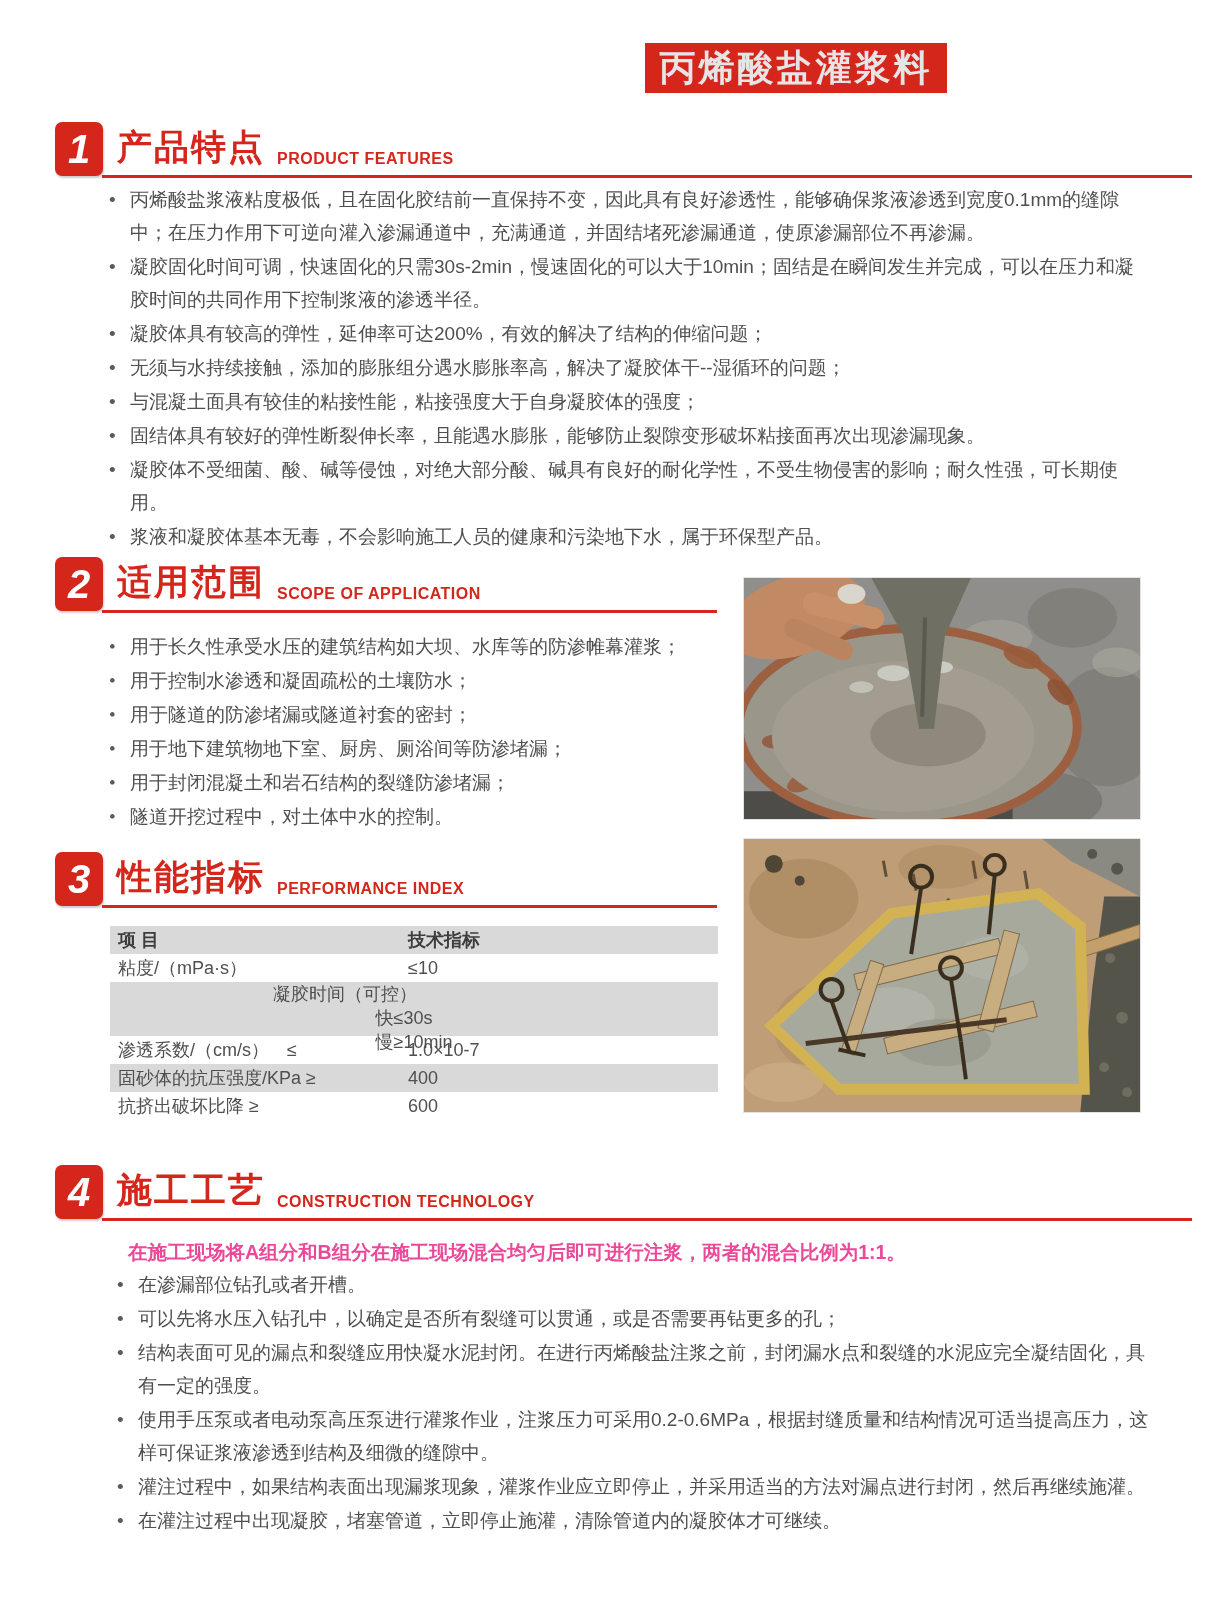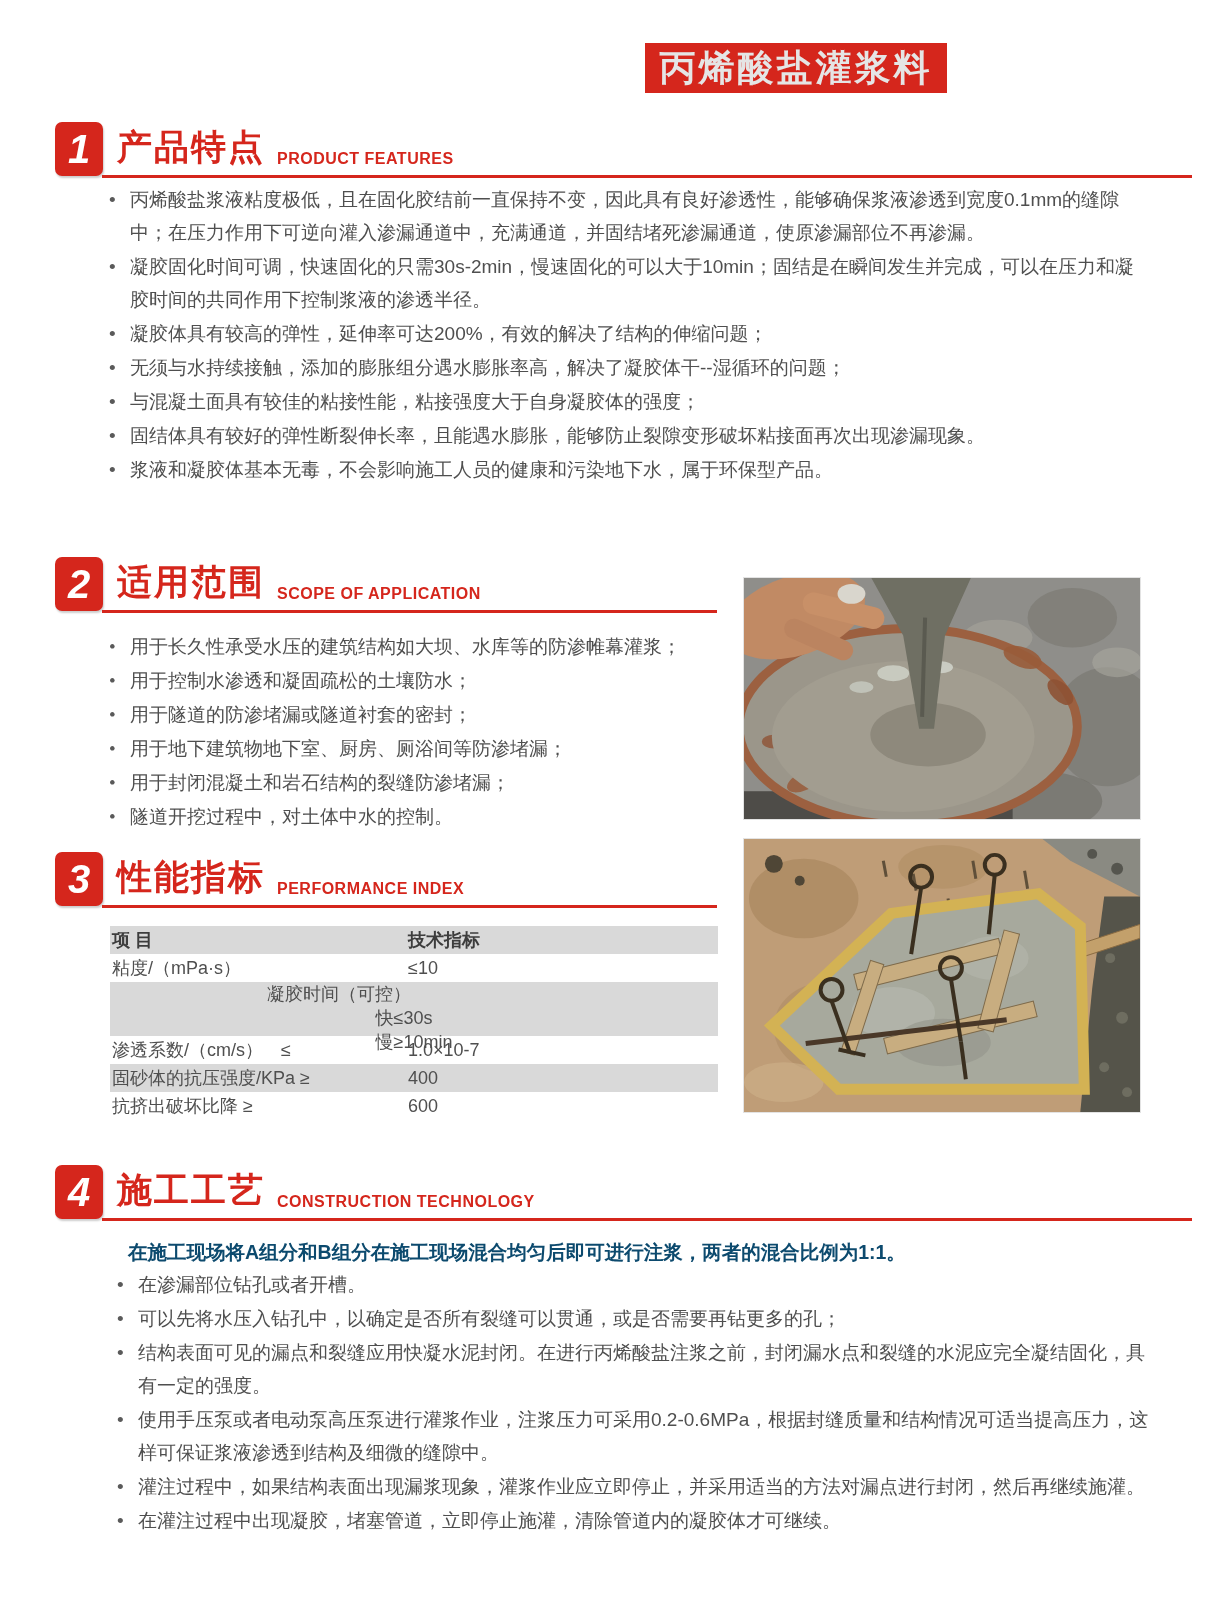--- a/index.html
+++ b/index.html
@@ -19,28 +19,28 @@
           display:flex;align-items:center;justify-content:center;box-shadow:1px 2px 2px rgba(0,0,0,.2);}
   .sec-title{position:absolute;left:62px;top:2px;font-size:35px;font-weight:bold;color:var(--red);letter-spacing:2px;}
   .sec-sub{position:absolute;left:222px;top:28px;font-size:16px;font-weight:bold;color:var(--red);letter-spacing:.5px;}
   .sec-line{position:absolute;left:47px;top:53px;height:3px;background:var(--red);}
 
   
   .list{position:absolute;}
   .li{position:relative;padding-left:30px;font-size:19px;line-height:33px;margin-bottom:1px;}
   .li::before{content:"•";position:absolute;left:9px;top:0;color:#5a5a5a;}
 
-  .intro{position:absolute;font-size:19.5px;line-height:30px;font-weight:bold;color:#0c4a6e;}
+  .intro{position:absolute;font-size:19.5px;line-height:30px;font-weight:bold;color:#ec4899;}
 
   
   .spec{position:absolute;left:110px;top:926px;width:608px;font-size:18px;}
   .trow{display:flex;align-items:center;}
   .gray{background:var(--stripe);}
   .h28{height:28px;} .h54{height:54px;flex-direction:column;}
-  .c1{width:298px;padding-left:2px;box-sizing:border-box;}
+  .c1{width:298px;padding-left:8px;box-sizing:border-box;}
   .c2{flex:1;}
   .thead .c1,.thead .c2{font-weight:bold;color:#3d3d3d;}
   .twolines{line-height:24px;}
 
   
   .photo{position:absolute;border:1px solid #e3e3e3;box-sizing:border-box;background:#999;}
   .photo svg{display:block;width:100%;height:100%;}
 </style>
 </head>
 <body>
@@ -56,20 +56,21 @@
     <div class="sec-line" style="width:1090px;"></div>
   </div>
 
   <div class="list" style="left:100px;top:183px;width:1040px;">
     <div class="li"><span>丙烯酸盐浆液粘度极低，且在固化胶结前一直保持不变，因此具有良好渗透性，能够确保浆液渗透到宽度0.1mm的缝隙中；在压力作用下可逆向灌入渗漏通道中，充满通道，并固结堵死渗漏通道，使原渗漏部位不再渗漏。</span></div>
     <div class="li"><span>凝胶固化时间可调，快速固化的只需30s-2min，慢速固化的可以大于10min；固结是在瞬间发生并完成，可以在压力和凝胶时间的共同作用下控制浆液的渗透半径。</span></div>
     <div class="li"><span>凝胶体具有较高的弹性，延伸率可达200%，有效的解决了结构的伸缩问题；</span></div>
     <div class="li"><span>无须与水持续接触，添加的膨胀组分遇水膨胀率高，解决了凝胶体干--湿循环的问题；</span></div>
     <div class="li"><span>与混凝土面具有较佳的粘接性能，粘接强度大于自身凝胶体的强度；</span></div>
     <div class="li"><span>固结体具有较好的弹性断裂伸长率，且能遇水膨胀，能够防止裂隙变形破坏粘接面再次出现渗漏现象。</span></div>
+    <div class="li"><span>凝胶体不受细菌、酸、碱等侵蚀，对绝大部分酸、碱具有良好的耐化学性，不受生物侵害的影响；耐久性强，可长期使用。</span></div>
     <div class="li"><span>浆液和凝胶体基本无毒，不会影响施工人员的健康和污染地下水，属于环保型产品。</span></div>
   </div>
 
   <div class="sec" style="top:557px;">
     <div class="numbox">2</div>
     <span class="sec-title">适用范围</span>
     <span class="sec-sub">SCOPE OF APPLICATION</span>
     <div class="sec-line" style="width:615px;"></div>
   </div>
 

